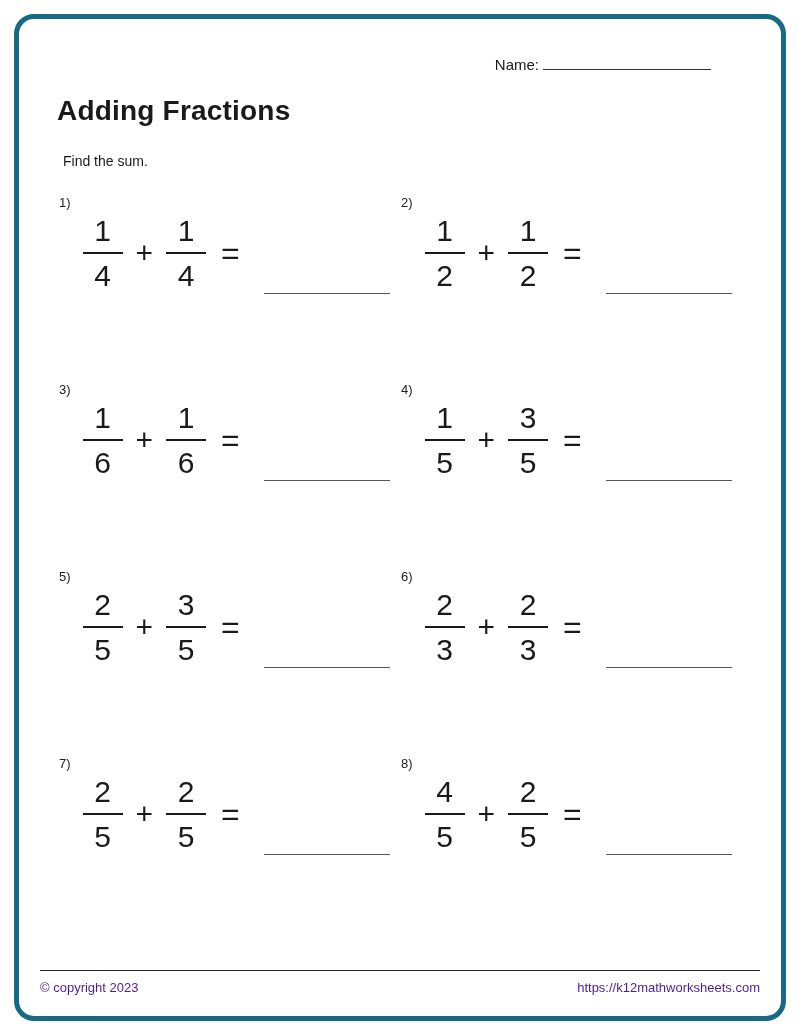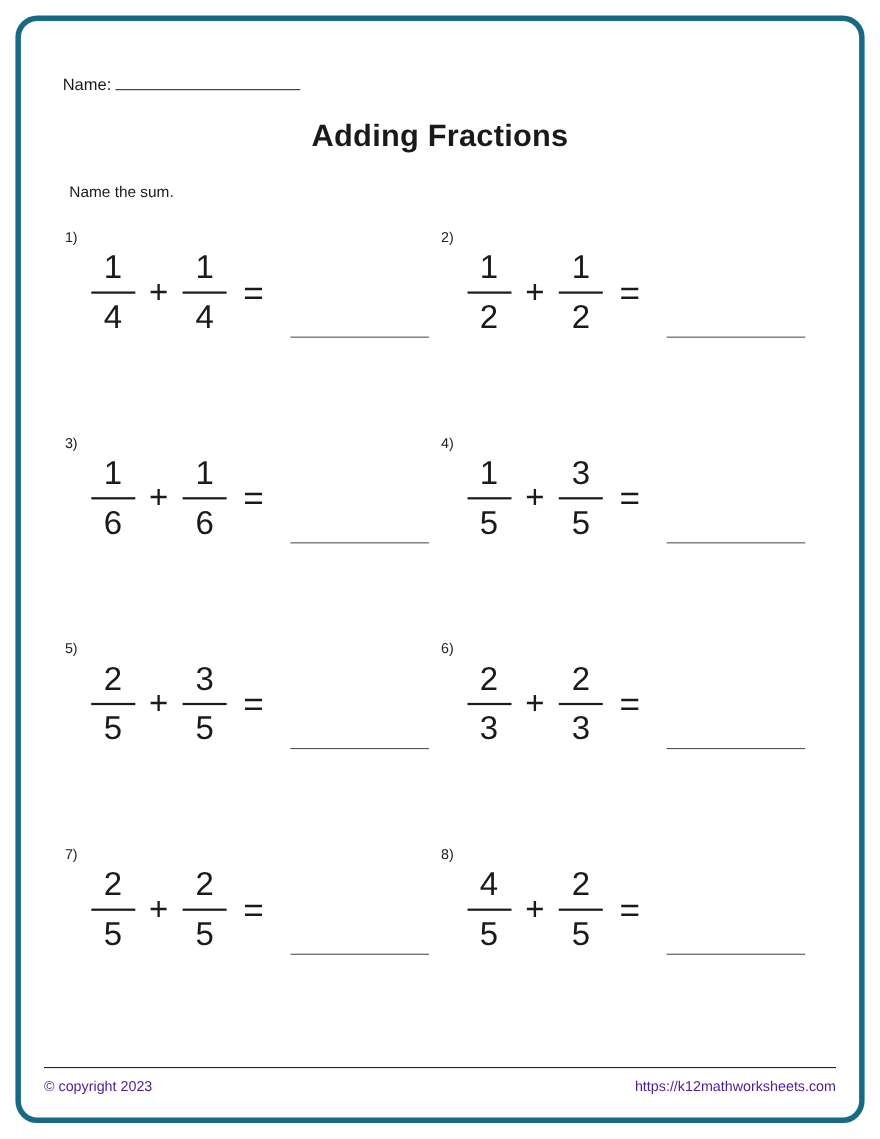--- a/index.html
+++ b/index.html
@@ -16,33 +16,34 @@
     border: 5px solid #186a84;
     border-radius: 20px;
     pointer-events: none;
   }
   .content {
     position: absolute;
     left: 19px; top: 19px; right: 19px; bottom: 19px;
     padding: 30px 38px 0 38px;
   }
   .name-row {
+    text-align: right;
     padding-right: 32px;
     font-size: 15px;
-    margin-top: 20px;
+    margin-top: 7px;
   }
   .name-underline {
     display: inline-block;
     width: 168px;
     border-bottom: 1.4px solid #333;
     height: 13px;
     margin-left: 4px;
   }
   .title {
-    text-align: center;
+    text-align: left;
     font-size: 28px;
     font-weight: 700;
     margin-top: 22px;
     letter-spacing: 0.2px;
   }
   .instruction {
     font-size: 14px;
     margin-top: 26px;
     margin-left: 6px;
   }
@@ -118,21 +119,21 @@
 <div class="page-border"></div>
 
 <div class="content">
 
   <div class="name-row">
     <span>Name:</span><span class="name-underline"></span>
   </div>
 
   <h1 class="title">Adding Fractions</h1>
 
-  <div class="instruction">Name the sum.</div>
+  <div class="instruction">Find the sum.</div>
 
   <div class="problems-grid">
 
     <div class="problem">
       <span class="pnum">1)</span>
       <div class="frac">
         <div class="num">1</div>
         <div class="den">4</div>
       </div>
       <span class="op">+</span>

